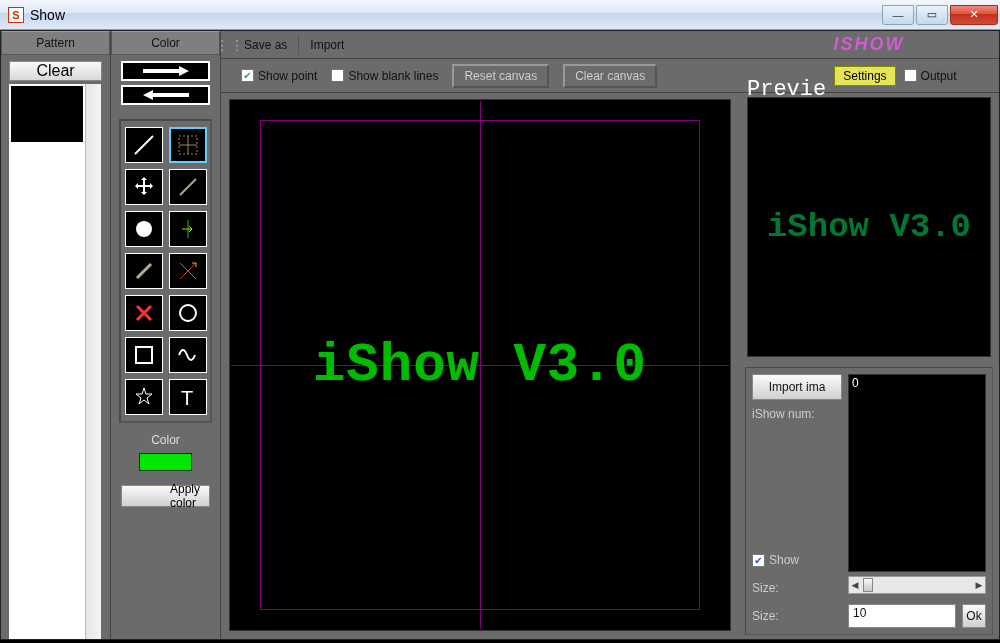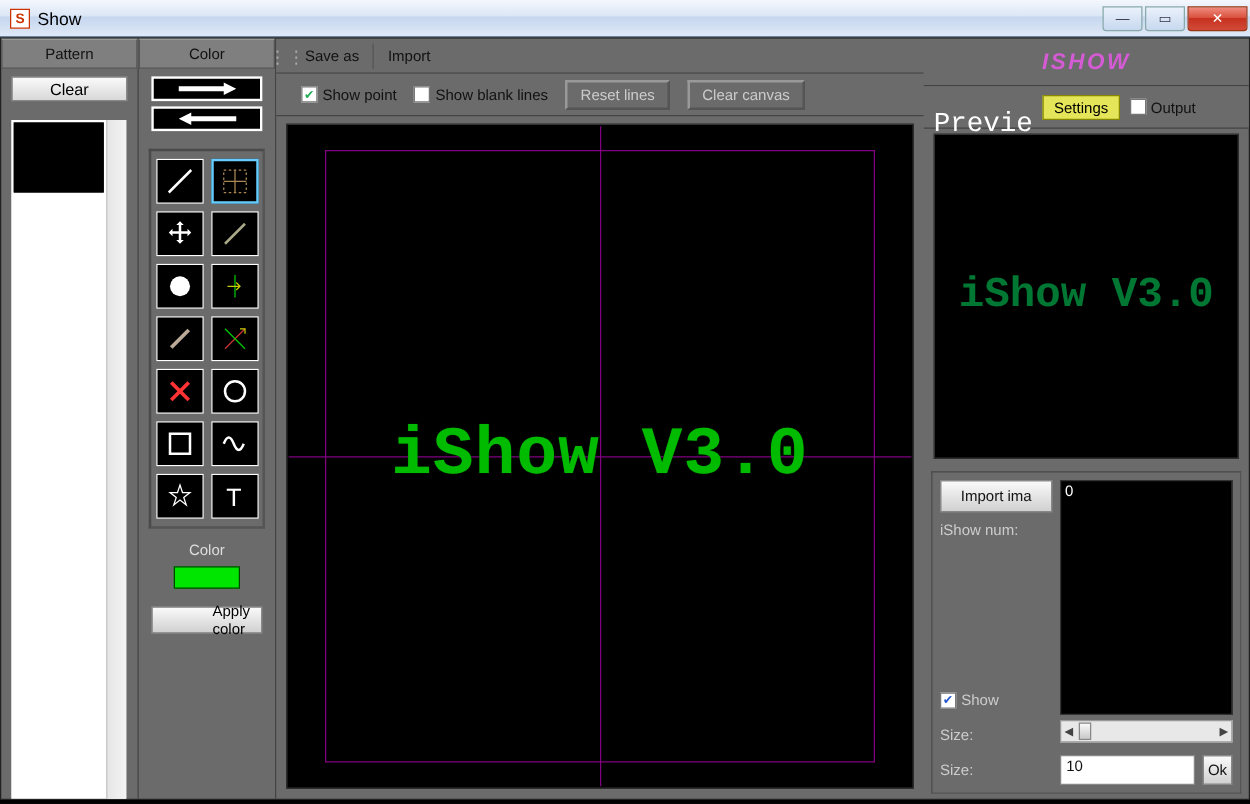--- a/index.html
+++ b/index.html
@@ -12,21 +12,21 @@
 .titlebar .wbtn { width: 32px; height: 20px; margin-top:0; display:flex; align-items:center; justify-content:center; font-size:11px; color:#334; background:linear-gradient(#eaf1fb,#c7d8ef); border:1px solid #8aa; border-radius:0 0 3px 3px; margin-right:2px; }
 .titlebar .wbtn:last-child { background:linear-gradient(#f08b7e,#d9523f 45%,#c6301e 46%,#d24a38); color:#fff; width:48px; border-color:#931; }
 
 
 .app { display:flex; height: 610px; background:#6b6b6b; border:1px solid #222; }
 .col { display:flex; flex-direction:column; }
 .panel-h { background:#7f7f7f; color:#111; font-size:12px; text-align:center; padding:4px 0; border:1px solid #555; border-top-color:#9a9a9a; }
 
 
 .col-pattern { width:110px; border-right:1px solid #444; }
-.clear-btn { margin:6px 8px 15px; height:20px; background:linear-gradient(#fafafa,#d8d8d8); font-size:13px; border:1px solid #888; display:flex; align-items:center; justify-content:center;}
+.clear-btn { margin:6px 8px 3px; height:20px; background:linear-gradient(#fafafa,#d8d8d8); font-size:16px; border:1px solid #888; display:flex; align-items:center; justify-content:center;}
 .pattern-list { flex:1; margin:0 0 0 8px; background:#fff; position:relative; width:92px;}
 .pattern-list .scroll-v { position:absolute; right:0; top:0; bottom:0; width:16px; background:linear-gradient(90deg,#e6e6e6,#f4f4f4); border-left:1px solid #bbb;}
 .pattern-item { width:72px; height:56px; margin:2px; background:#000; border:1px solid #000;}
 .pattern-label { position:absolute; left:5px; top:2px; font-size:12px; color:#000; z-index:2;}
 
 
 .col-tool { width:110px; border-right:1px solid #444;}
 .arrow-btns { margin:6px 10px; }
 .arrow-btn { height:20px; background:#000; border:2px solid #fff; margin-bottom:4px; display:flex; align-items:center; justify-content:center;}
 .arrow-btn svg { width:50px; height:12px;}
@@ -48,21 +48,21 @@
 .chk-box { width:13px; height:13px; background:#fff; border:1px solid #777; display:flex; align-items:center; justify-content:center; font-size:10px; color:#2a5;}
 .outline-btn { padding:3px 10px; color:#ccc; border:2px solid #999; border-right-color:#555; border-bottom-color:#555; background:#6b6b6b; font-size:12px;}
 .canvas-wrap { flex:1; margin:6px 8px 8px; background:#000; border:1px solid #333; position:relative;}
 .canvas-frame { position:absolute; left:30px; right:30px; top:20px; bottom:20px; border:1px solid #800080;}
 .canvas-frame::before { content:""; position:absolute; left:50%; top:-20px; bottom:-20px; width:1px; background:#800080;}
 .canvas-frame::after { content:""; position:absolute; top:50%; left:-30px; right:-30px; height:1px; background:#800080;}
 .canvas-text { position:absolute; left:0; right:0; top:50%; transform:translateY(-50%); text-align:center; font-family:"Courier New",monospace; font-size:54px; font-weight:bold; color:#0b0; letter-spacing:1px; text-shadow:0 0 1px #050;}
 
 
 .col-right { width:260px; display:flex; flex-direction:column;}
-.ishow-hdr { height:38px; background:#6b6b6b; border-bottom:1px solid #444; display:flex; align-items:center; justify-content:center; color:#d55bd5; font-weight:bold; font-size:18px; font-style:italic; letter-spacing:2px;}
+.ishow-hdr { height:28px; background:#6b6b6b; border-bottom:1px solid #444; display:flex; align-items:center; justify-content:center; color:#d55bd5; font-weight:bold; font-size:18px; font-style:italic; letter-spacing:2px;}
 .row2 { height:34px; background:#6b6b6b; border-bottom:1px solid #444; display:flex; align-items:center; padding:0 8px; gap:8px; font-size:12px;}
 .previe-lbl { color:#ffffff; font-family:Liberation Mono, monospace; font-size:22px;margin-top:28px;}
 .settings-btn { padding:2px 8px; background:#e5e559; border:1px solid #880; font-size:12px;}
 .preview-box { height:260px; margin:4px 8px; background:#000; border:1px solid #333; display:flex; align-items:center; justify-content:center;}
 .preview-text { font-family:"Courier New",monospace; font-size:34px; color:#073; font-weight:bold;}
 .lower { flex:1; margin:6px 6px 4px; border:1px solid #555; border-top-color:#4a4a4a; border-left-color:#4a4a4a; padding:6px; display:grid; grid-template-columns: 90px 1fr; grid-template-rows: 26px 20px auto 24px 24px 24px; gap:4px 6px; font-size:12px; color:#ccc;}
 .import-btn2 { grid-column:1; grid-row:1; background:linear-gradient(#fafafa,#d0d0d0); border:1px solid #888; color:#111; display:flex; align-items:center; justify-content:center;}
 .thumb { grid-column:2; grid-row:1 / span 4; background:#000; border:1px solid #333; position:relative;}
 .thumb-lbl { position:absolute; left:3px; top:1px; color:#fff; font-size:12px;}
 .backnum { grid-column:1; grid-row:2; color:#ccc; display:flex; align-items:center;}
@@ -208,21 +208,21 @@
     </div>
     <div class="toolbar2">
       <label class="chk">
         <span class="chk-box">✔</span>
         <span>Show point</span>
       </label>
       <label class="chk">
         <span class="chk-box"></span>
         <span>Show blank lines</span>
       </label>
-      <div class="outline-btn">Reset lines</div>
+      <div class="outline-btn">Reset canvas</div>
       <div class="outline-btn">Clear canvas</div>
     </div>
     <div class="canvas-wrap">
       <div class="canvas-frame"></div>
       <div class="canvas-text">iShow V3.0</div>
     </div>
   </div>
 
   <div class="col col-right">
     <div class="ishow-hdr">ISHOW</div>

